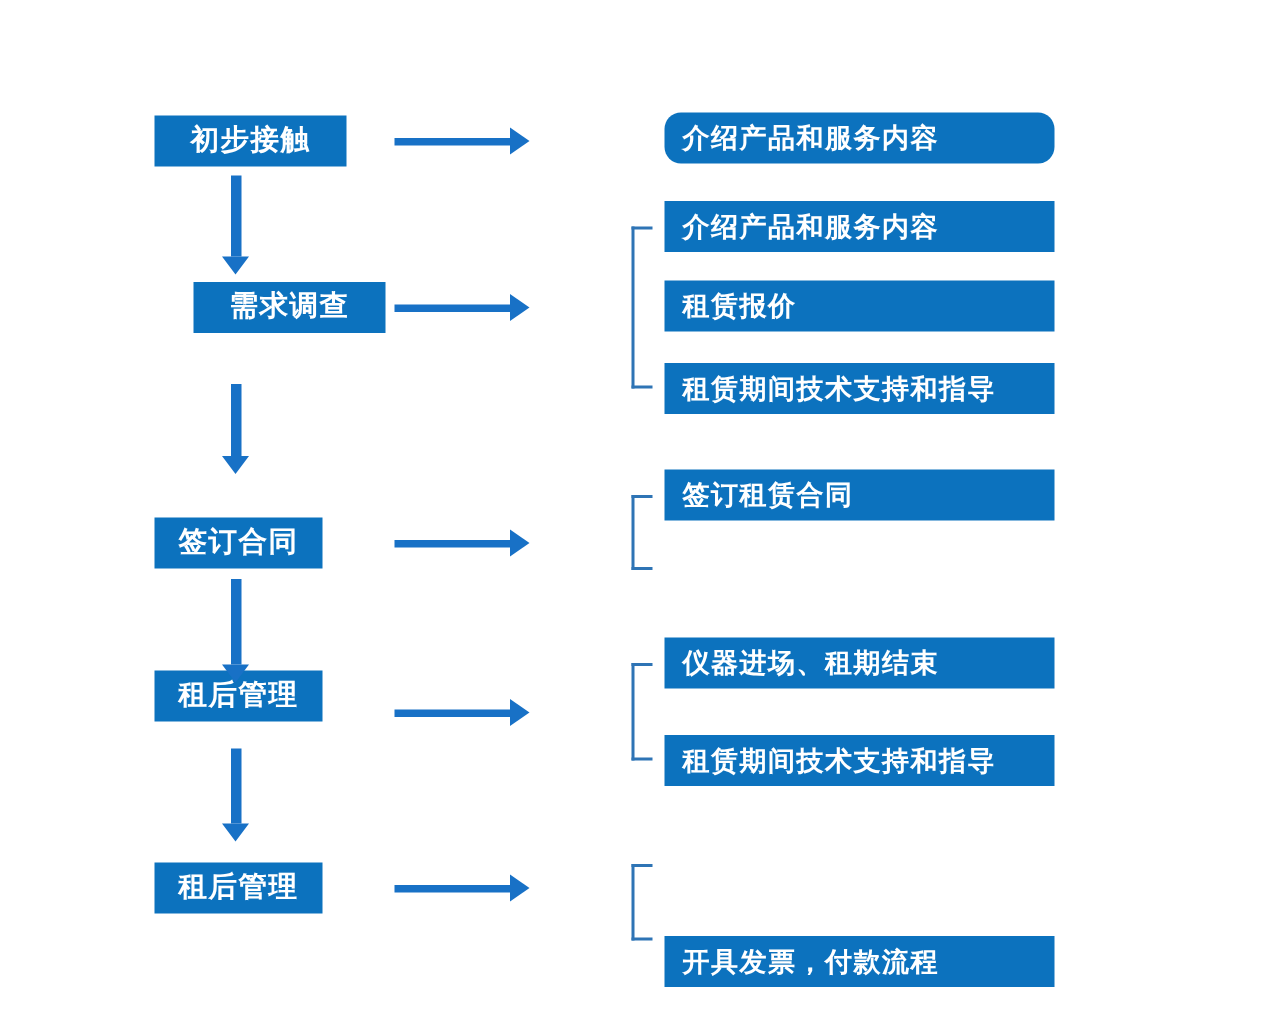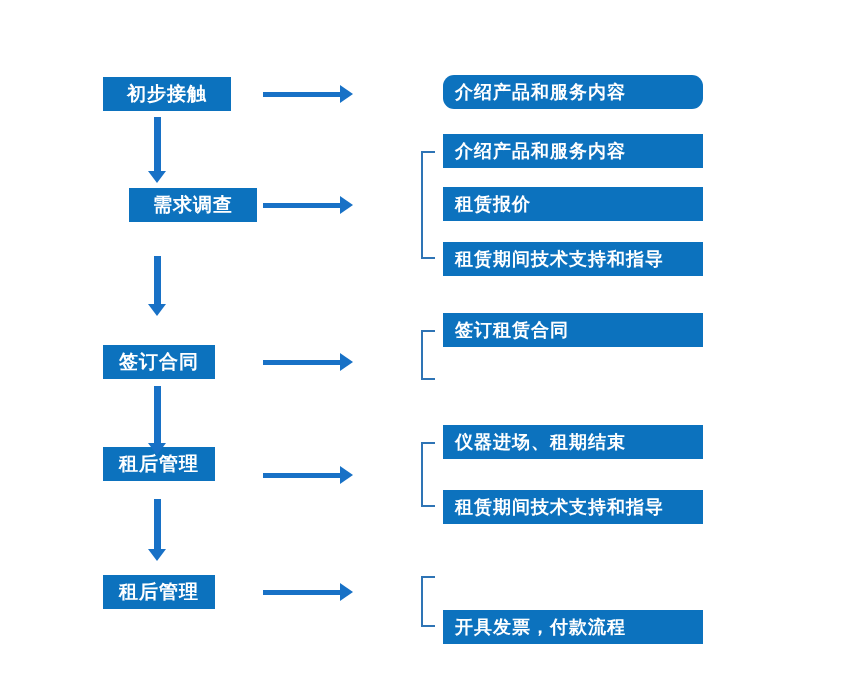--- a/index.html
+++ b/index.html
@@ -130,15 +130,15 @@
 
   <div class="box detail" style="top:134px;">介绍产品和服务内容</div>
   <div class="box detail" style="top:187px;">租赁报价</div>
   <div class="box detail" style="top:242px;">租赁期间技术支持和指导</div>
 
   <div class="box detail" style="top:313px;">签订租赁合同</div>
 
   <div class="box detail" style="top:425px;">仪器进场、租期结束</div>
   <div class="box detail" style="top:490px;">租赁期间技术支持和指导</div>
 
-  <div class="box detail" style="top:610px;">开具发票，付款流程</div>
+  <div class="box detail" style="top:624px;">开具发票，付款流程</div>
 
 </div>
 
 </body></html>

